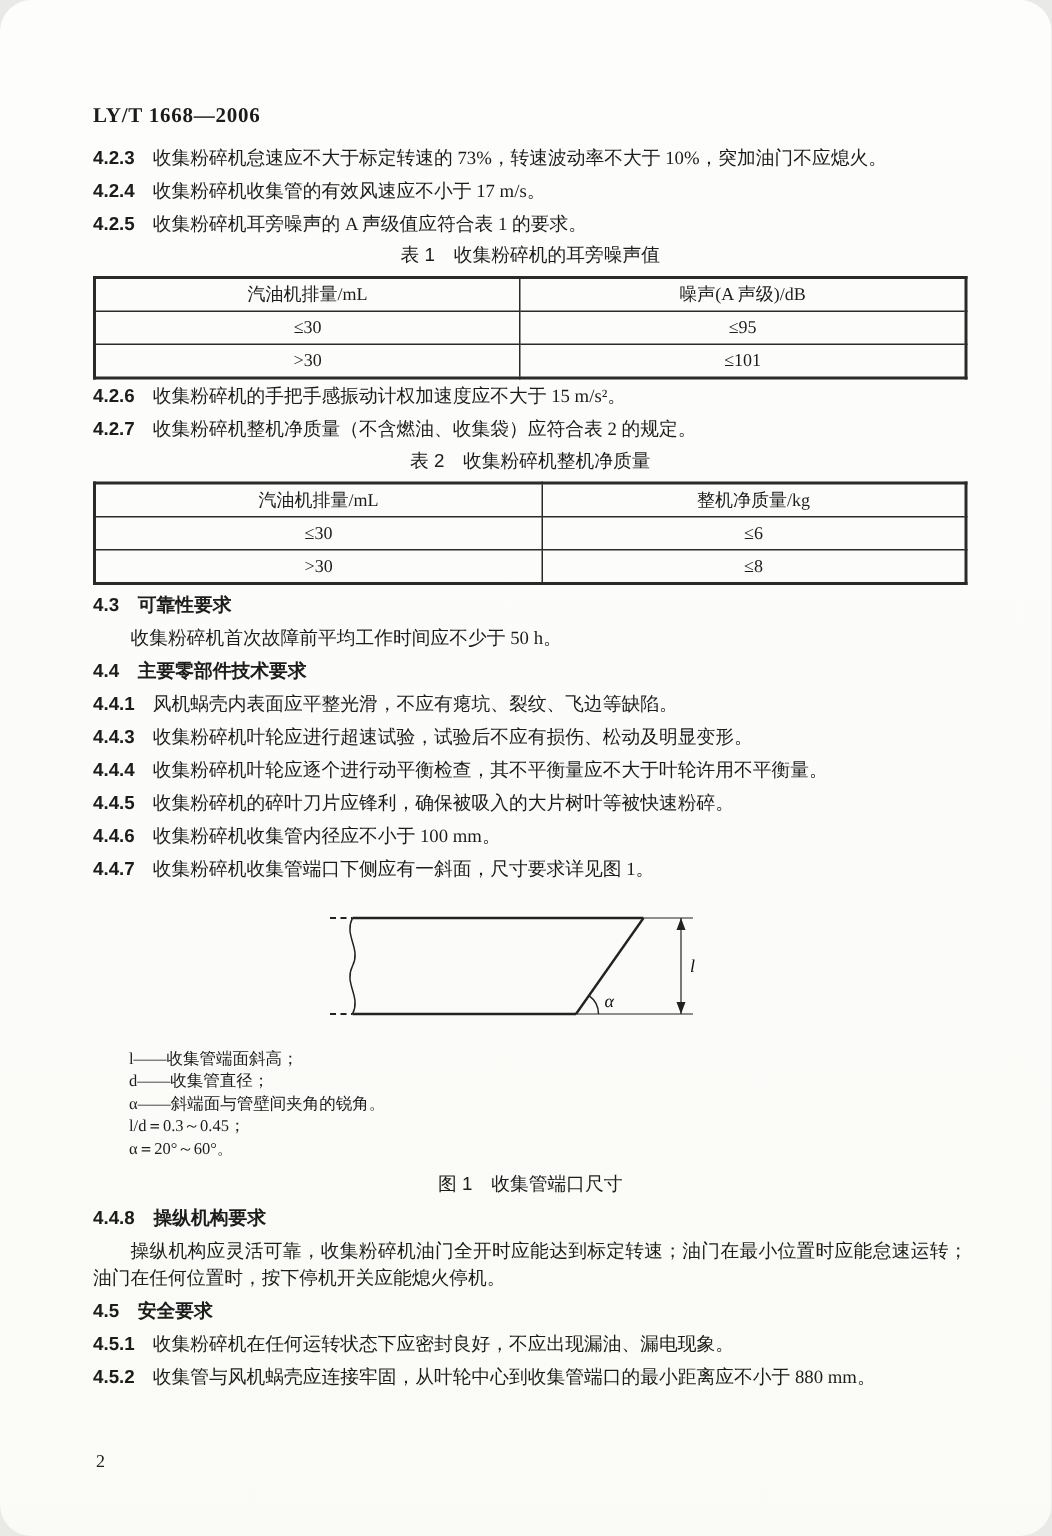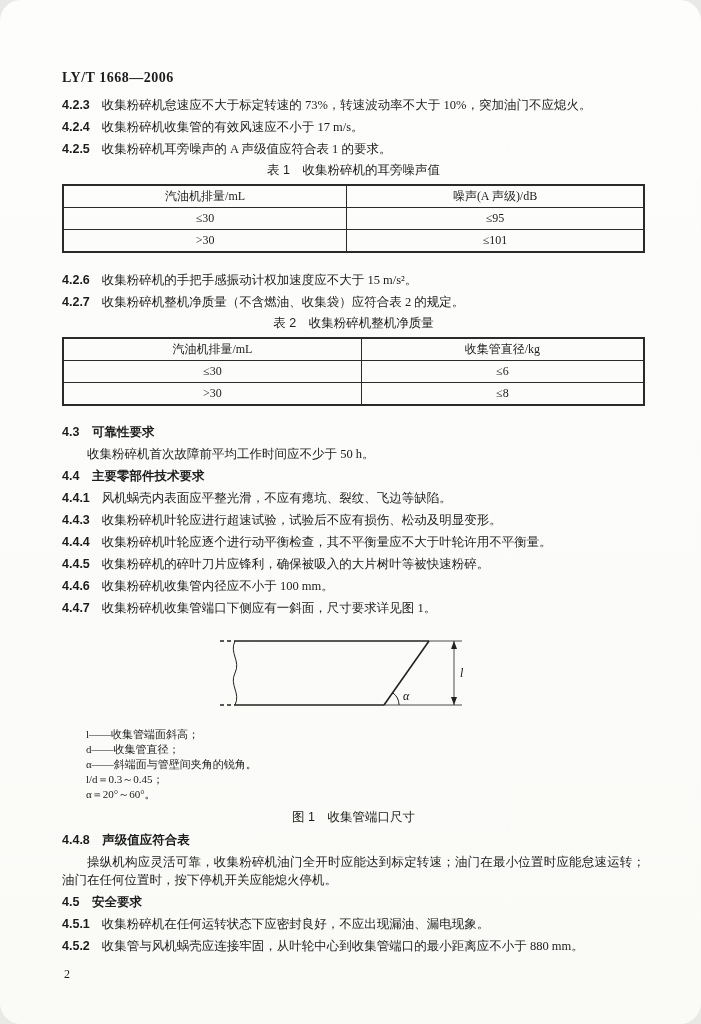--- a/index.html
+++ b/index.html
@@ -20,21 +20,21 @@
   }
   .clause{font-size:12.5px;line-height:18px;margin-bottom:4px;text-align:justify;}
   .clause .num{
     font-weight:bold;margin-right:12px;
     font-family:"Liberation Sans","DejaVu Sans",sans-serif;
   }
   .tbl-caption,.fig-caption{
     text-align:center;font-weight:normal;font-size:12.5px;margin:4px 0 5px;
     font-family:"Liberation Sans","DejaVu Sans",sans-serif;
   }
-  table.std{width:100%;border-collapse:collapse;margin-bottom:18px;border:2px solid #2a2a2a;}
+  table.std{width:100%;border-collapse:collapse;margin-bottom:2px;border:2px solid #2a2a2a;}
   table.std th,table.std td{
     border:1px solid #2a2a2a;height:21px;text-align:center;
     font-size:12px;font-weight:normal;padding:0 4px;
   }
   .sec-heading{
     font-weight:bold;font-size:12.5px;margin:5px 0 4px;
     font-family:"Liberation Sans","DejaVu Sans",sans-serif;
   }
   .para{font-size:12.5px;line-height:18px;text-indent:2em;margin:0 0 4px;text-align:justify;}
   .figure-wrap{text-align:center;margin:6px 0 0;}
@@ -83,21 +83,21 @@
   </div>
   <div class="clause">
     <span class="num">4.2.7</span><span>收集粉碎机整机净质量（不含燃油、收集袋）应符合表 2 的规定。</span>
   </div>
 
   <div class="tbl-caption">表 2　收集粉碎机整机净质量</div>
   <table class="std">
     <tbody>
         <tr>
       <th>汽油机排量/mL</th>
-      <th>收集管直径/kg</th>
+      <th>整机净质量/kg</th>
     </tr>
     <tr>
       <td>≤30</td>
       <td>≤6</td>
     </tr>
     <tr>
       <td>&gt;30</td>
       <td>≤8</td>
     </tr>
   </tbody>
@@ -156,21 +156,21 @@
   <div class="legend">
     <div>l——收集管端面斜高；</div>
     <div>d——收集管直径；</div>
     <div>α——斜端面与管壁间夹角的锐角。</div>
     <div>l/d＝0.3～0.45；</div>
     <div>α＝20°～60°。</div>
   </div>
 
   <div class="fig-caption">图 1　收集管端口尺寸</div>
 
-  <div class="sec-heading">4.4.8　声级值应符合表</div>
+  <div class="sec-heading">4.4.8　操纵机构要求</div>
   <div class="para">操纵机构应灵活可靠，收集粉碎机油门全开时应能达到标定转速；油门在最小位置时应能怠速运转；油门在任何位置时，按下停机开关应能熄火停机。</div>
 
   <div class="sec-heading">4.5　安全要求</div>
 
   <div class="clause">
     <span class="num">4.5.1</span><span>收集粉碎机在任何运转状态下应密封良好，不应出现漏油、漏电现象。</span>
   </div>
   <div class="clause">
     <span class="num">4.5.2</span><span>收集管与风机蜗壳应连接牢固，从叶轮中心到收集管端口的最小距离应不小于 880 mm。</span>
   </div>

